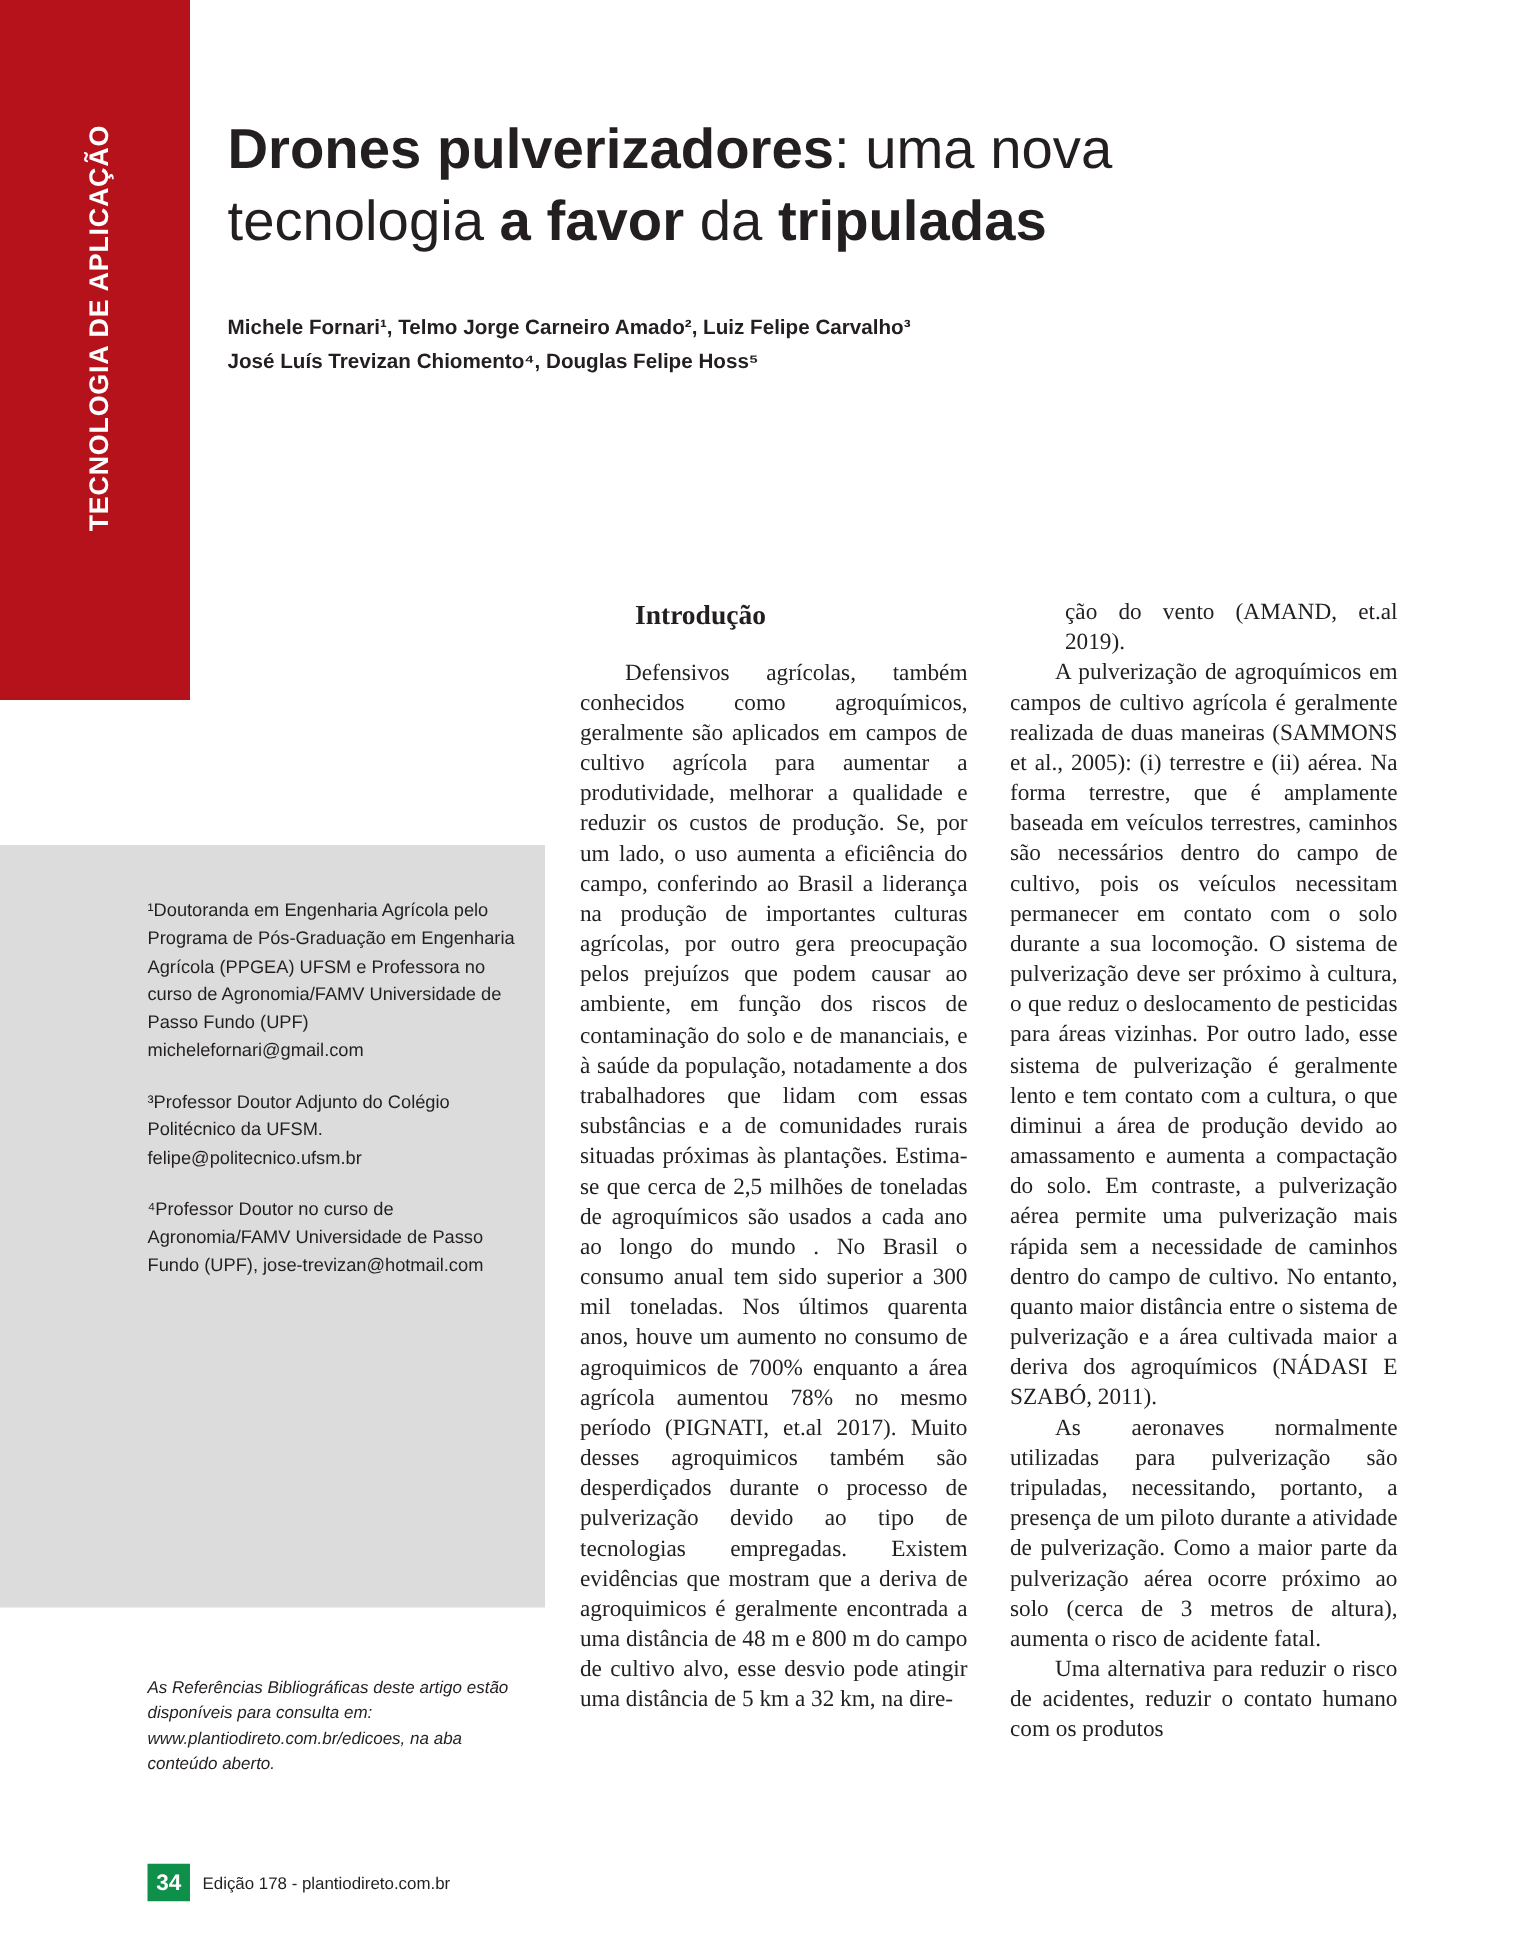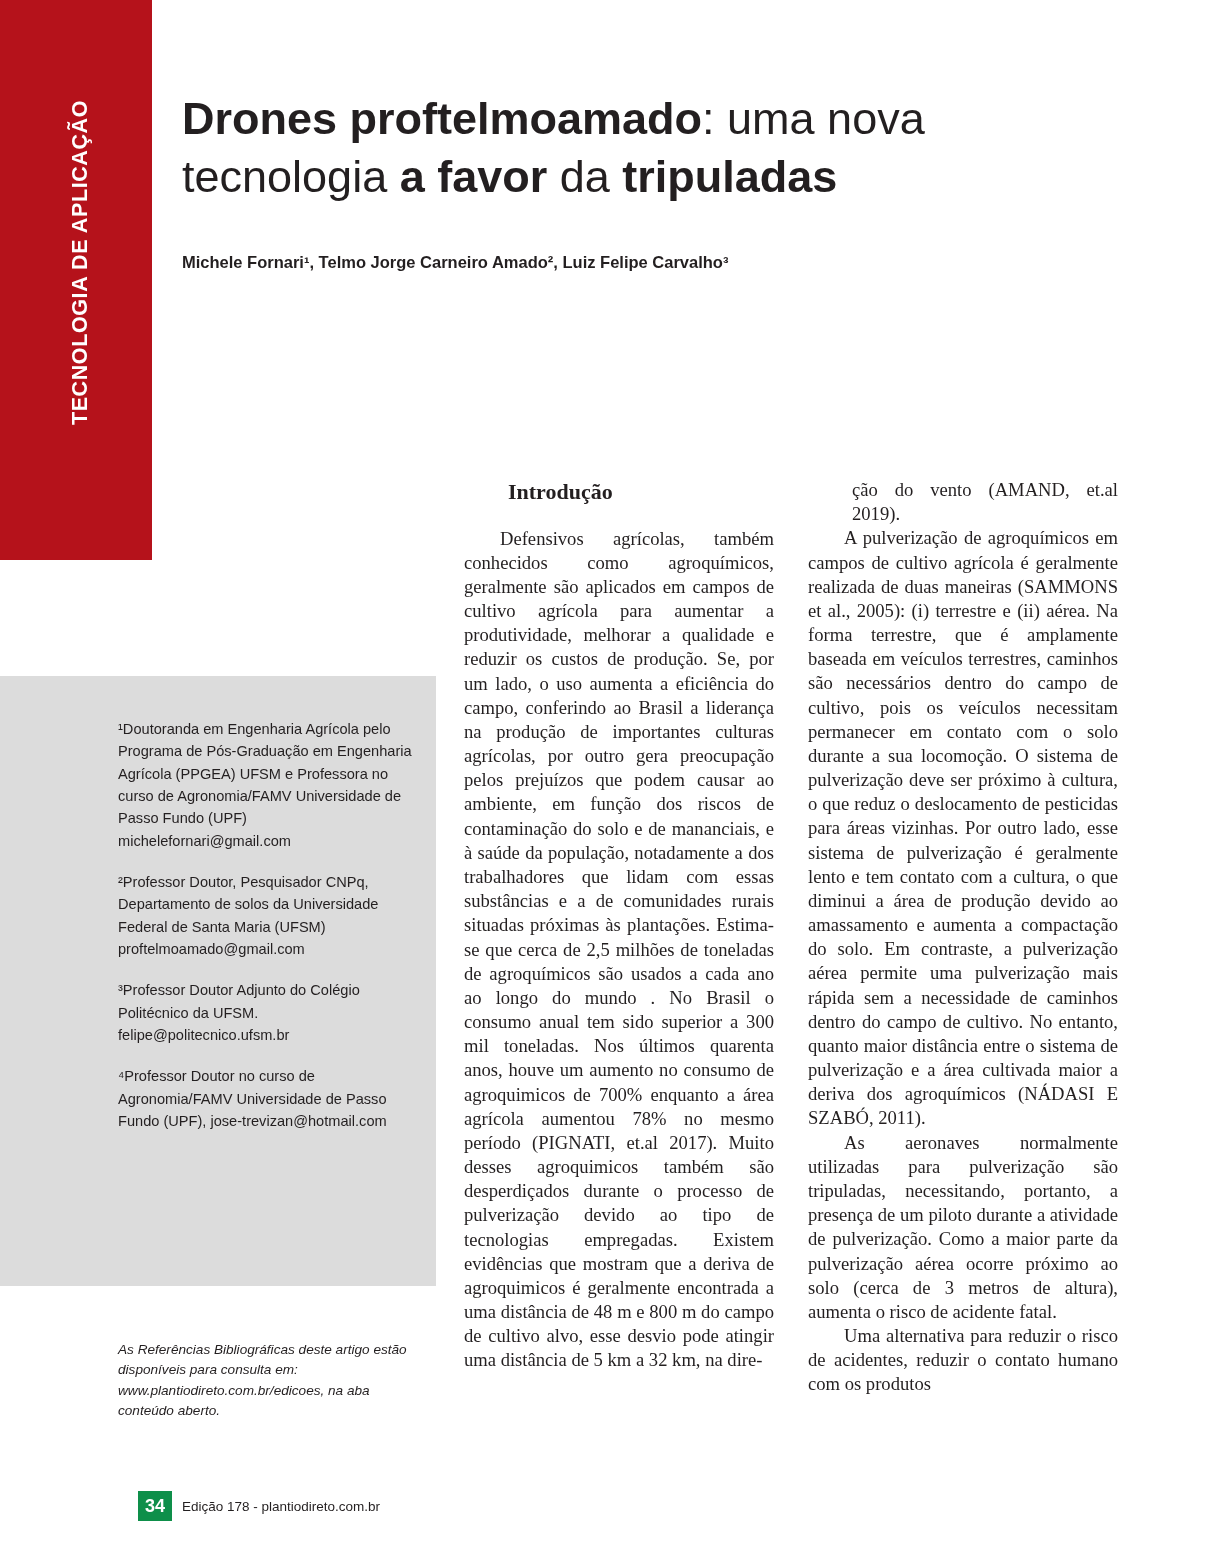--- a/index.html
+++ b/index.html
@@ -119,21 +119,20 @@
     text-indent: 36px;
   }
 
   
   .footer {
     position: absolute;
     left: 118px;
     bottom: 44px;
     display: flex;
     align-items: center;
-    margin-left: 20px;
   }
   .page-num {
     background: #0e8f4a;
     color: #ffffff;
     font-size: 18px;
     font-weight: bold;
     width: 34px;
     height: 30px;
     display: flex;
     align-items: center;
@@ -146,30 +145,30 @@
   }
 </style>
 </head>
 <body>
 
 <div class="section-tag">
   <div class="section-tag-label">TECNOLOGIA DE APLICAÇÃO</div>
 </div>
 
 <div class="title-block">
-  <h1 class="doc-title"><b>Drones proftelmoamado</b><span>: uma nova tecnologia </span><b>a favor</b><span> da </span><b>tripuladas</b></h1>
+  <h1 class="doc-title"><b>Drones pulverizadores</b><span>: uma nova tecnologia </span><b>a favor</b><span> da </span><b>tripuladas</b></h1>
   <div class="authors">
     <div>Michele Fornari¹, Telmo Jorge Carneiro Amado², Luiz Felipe Carvalho³</div>
+    <div>José Luís Trevizan Chiomento⁴,  Douglas Felipe Hoss⁵</div>
   </div>
 </div>
 
 <div class="affil-box"></div>
 <div class="affil-inner">
   <div class="affil-item">¹Doutoranda em Engenharia Agrícola pelo Programa de Pós-Graduação em Engenharia Agrícola (PPGEA) UFSM e Professora no curso de Agronomia/FAMV Universidade de Passo Fundo (UPF) michelefornari@gmail.com</div>
-  <div class="affil-item">²Professor Doutor, Pesquisador CNPq, Departamento de solos da Universidade Federal de Santa Maria (UFSM) proftelmoamado@gmail.com</div>
   <div class="affil-item">³Professor Doutor Adjunto do Colégio Politécnico da UFSM. felipe@politecnico.ufsm.br</div>
   <div class="affil-item">⁴Professor Doutor no curso de Agronomia/FAMV Universidade de Passo Fundo (UPF), jose-trevizan@hotmail.com</div>
 </div>
 
 <div class="refs-note">As Referências Bibliográficas deste artigo estão disponíveis para consulta em: www.plantiodireto.com.br/edicoes, na aba conteúdo aberto.</div>
 
 <div class="col col-left">
   <h2>Introdução</h2>
   <p>Defensivos agrícolas, também conhecidos como agroquímicos, geralmente são aplicados em campos de cultivo agrícola para aumentar a produtividade, melhorar a qualidade e reduzir os custos de produção. Se, por um lado, o uso aumenta a eficiência do campo, conferindo ao Brasil a liderança na produção de importantes culturas agrícolas, por outro gera preocupação pelos prejuízos que podem causar ao ambiente, em função dos riscos de contaminação do solo e de mananciais, e à saúde da população, notadamente a dos trabalhadores que lidam com essas substâncias e a de comunidades rurais situadas próximas às plantações. Estima-se que cerca de 2,5 milhões de toneladas de agroquímicos são usados a cada ano ao longo do mundo . No Brasil o consumo anual tem sido superior a 300 mil toneladas. Nos últimos quarenta anos, houve um aumento no consumo de agroquimicos de 700% enquanto a área agrícola aumentou 78% no mesmo período (PIGNATI, et.al 2017).  Muito desses agroquimicos também são desperdiçados durante o processo de pulverização devido ao tipo de tecnologias empregadas. Existem evidências que mostram que a deriva de agroquimicos é geralmente encontrada a uma distância de 48 m e 800 m do campo de cultivo alvo, esse  desvio pode atingir uma distância de 5 km a 32 km, na dire-</p>
 </div>

